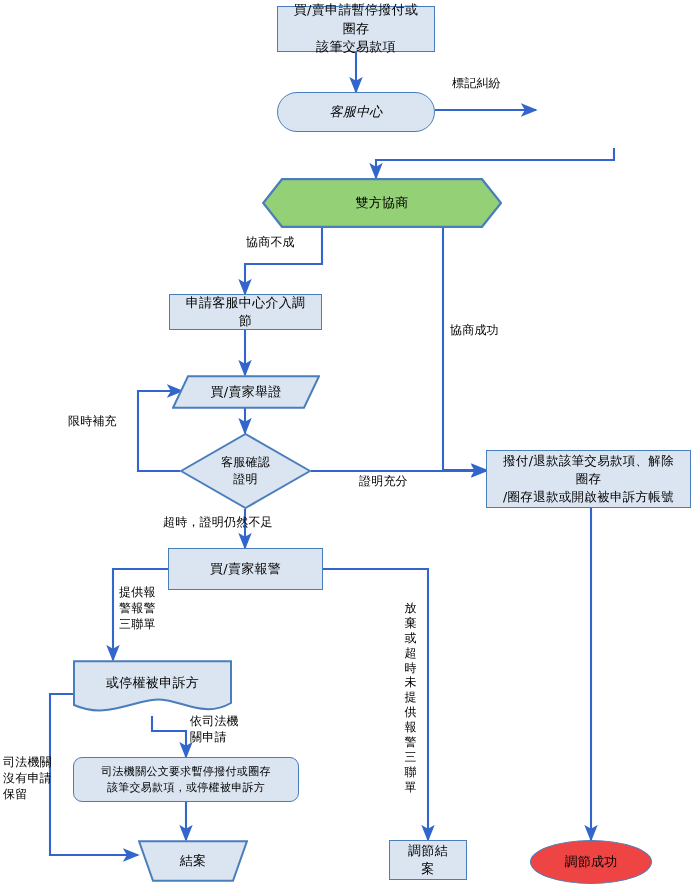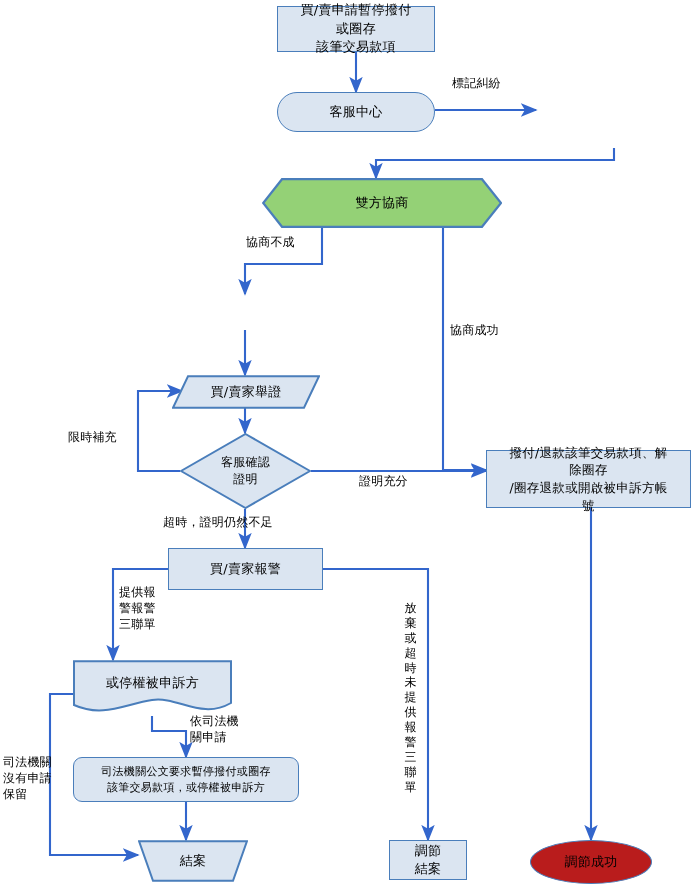--- a/index.html
+++ b/index.html
@@ -37,36 +37,37 @@
   }
   .proc-round{
     background:#dbe5f1;
     border:1.4px solid #4a7ebb;
     border-radius:9px;
   }
   .term{
     background:#dbe5f1;
     border:1.4px solid #4a7ebb;
     border-radius:999px;
+    font-style:italic;
   }
   .ellipse{
-    background:#b91c1c;
+    background:#ef4444;
     border:1.4px solid #4a7ebb;
     border-radius:50%;
   }
   .shape-svg{
     position:absolute;
     left:0;top:0;
     width:100%;height:100%;
     z-index:0;
   }
   .shape-label{
     position:relative;
     z-index:1;
-    padding:0 20px;
+    padding:0 13px;
   }
   .hexwrap,.parawrap,.diawrap,.trapwrap,.docwrap{
     background:transparent;border:none;
   }
   .edge-label{
     position:absolute;
     font-size:12px;
     line-height:1.34;
     color:#000;
     z-index:3;
@@ -127,21 +128,21 @@
       <path d="M591,508 L591,840"></path>
     </g>
   </svg>
 
   <div class="edge-label" style="left:452px;top:76px;">標記糾紛</div>
 
   <div class="edge-label" style="left:246px;top:235px;text-align:center;">協商不成</div>
 
   <div class="edge-label" style="left:450px;top:323px;">協商成功</div>
 
-  <div class="edge-label" style="left:68px;top:414px;margin-top:16px;">限時補充</div>
+  <div class="edge-label" style="left:68px;top:414px;">限時補充</div>
 
   <div class="edge-label" style="left:359px;top:474px;">證明充分</div>
 
   <div class="edge-label" style="left:163px;top:515px;">超時，證明仍然不足</div>
 
   <div class="edge-label" style="left:119px;top:585px;">提供報<br>警報警<br>三聯單</div>
 
   <div class="edge-label" style="left:190px;top:714px;">依司法機<br>關申請</div>
 
   <div class="edge-label" style="left:3px;top:755px;">司法機關<br>沒有申請<br>保留</div>
@@ -157,20 +158,23 @@
   </div>
 
 
   <div class="node hexwrap" style="left:262px;top:178px;width:240px;height:50px;">
     <svg class="shape-svg" viewBox="0 0 240 50" preserveAspectRatio="none">
       <polygon points="20,1.2 220,1.2 239,25 220,48.8 20,48.8 1.2,25" fill="#94d176" stroke="#4a7ebb" stroke-width="2.2" vector-effect="non-scaling-stroke"></polygon>
     </svg>
     <span class="shape-label">雙方協商</span>
   </div>
 
+  <div class="node proc" style="left:169px;top:294px;width:153px;height:36px;">
+    <span class="shape-label">申請客服中心介入調節</span>
+  </div>
 
   <div class="node diawrap" style="left:180px;top:433px;width:131px;height:76px;font-size:12px;">
     <svg class="shape-svg" viewBox="0 0 131 76" preserveAspectRatio="none">
       <polygon points="65.5,1 130,38 65.5,75 1,38" fill="#dbe5f1" stroke="#4a7ebb" stroke-width="2" vector-effect="non-scaling-stroke"></polygon>
     </svg>
     <span class="shape-label">客服確認<br>證明</span>
   </div>
 
   <div class="node parawrap" style="left:172px;top:375px;width:148px;height:34px;">
     <svg class="shape-svg" viewBox="0 0 148 34" preserveAspectRatio="none">

